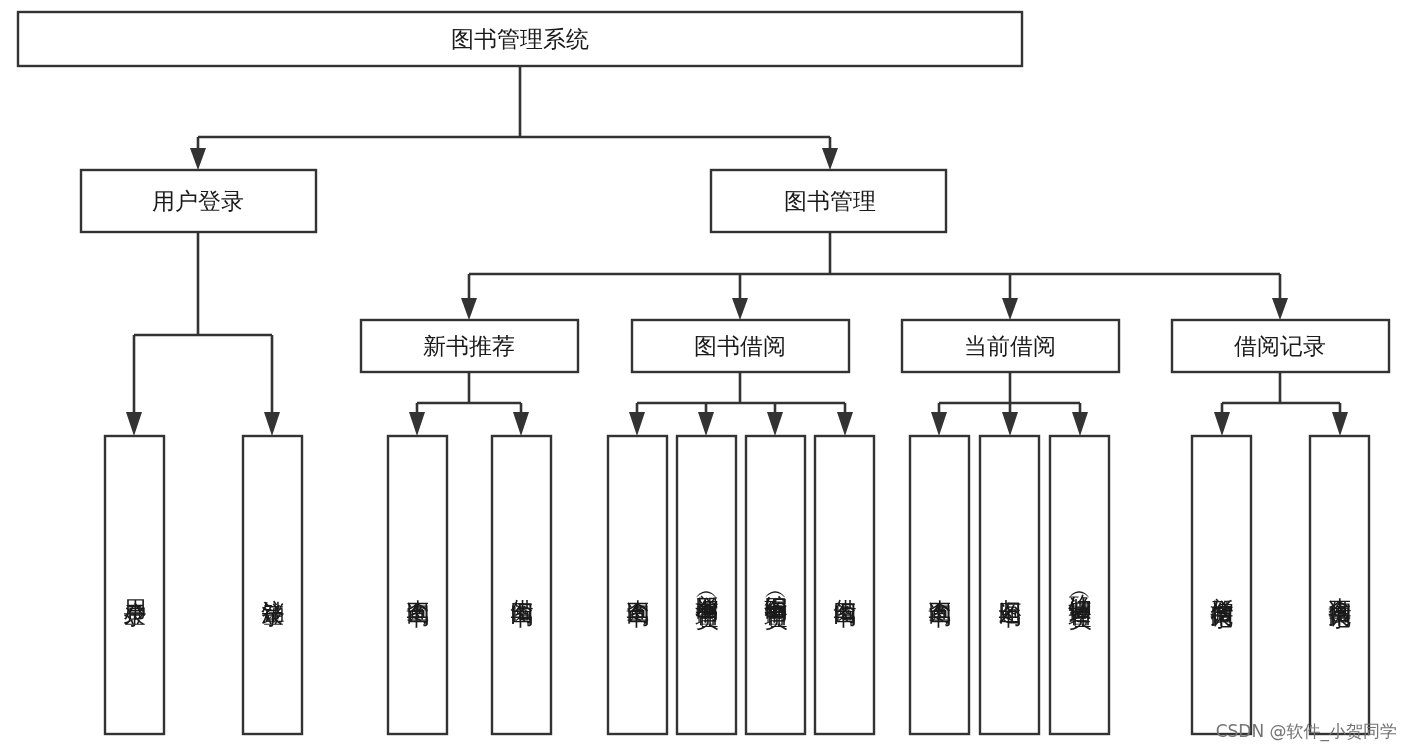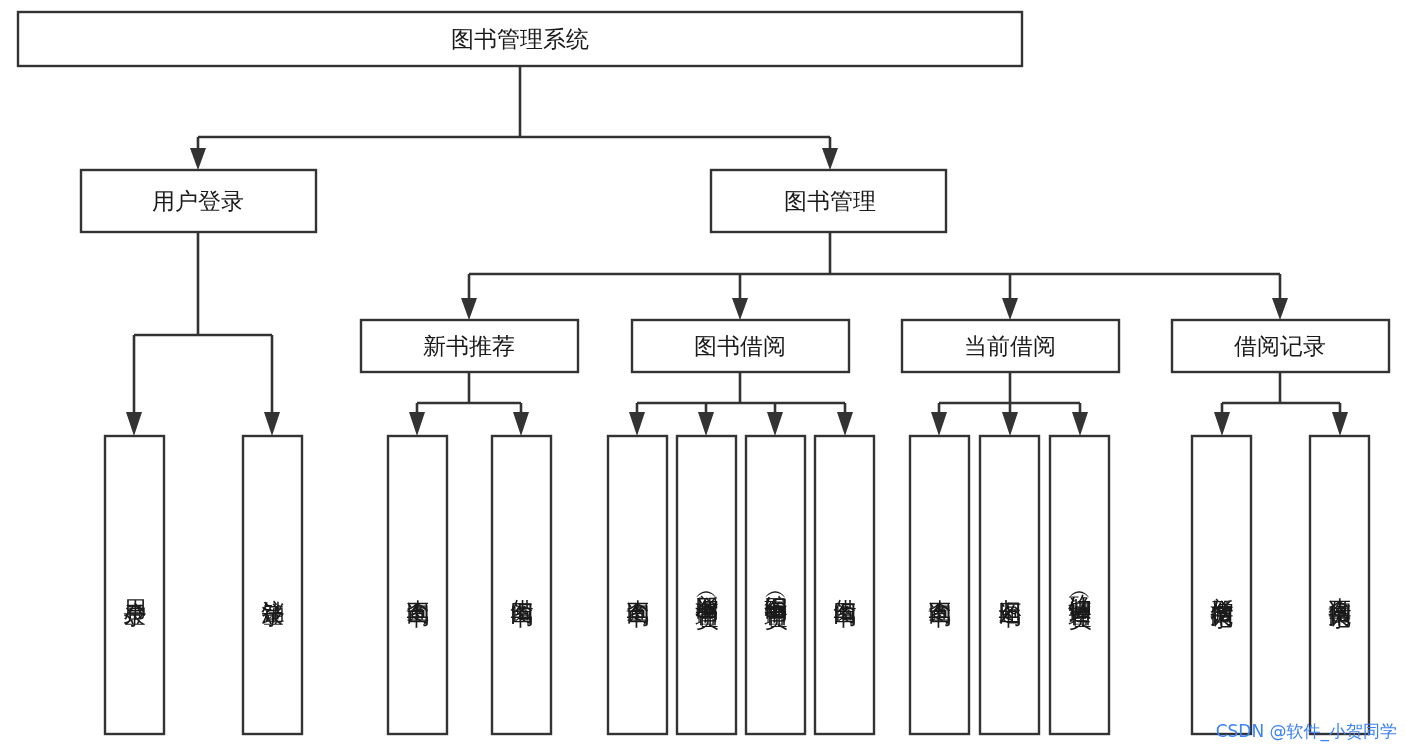--- a/index.html
+++ b/index.html
@@ -47,21 +47,21 @@
   .arrow-head {
     fill: #333333;
     stroke: none;
   }
   .watermark {
     position: absolute;
     right: 8px;
     bottom: 4px;
     font-family: "DejaVu Sans", "Liberation Sans", sans-serif;
     font-size: 17px;
-    color: #3b82f6;
+    color: #737373;
     white-space: nowrap;
     pointer-events: none;
     margin-left: 8px;
   }
 </style>
 </head>
 <body>
 
 <svg id="diagram" viewBox="0 0 1405 747">
 

